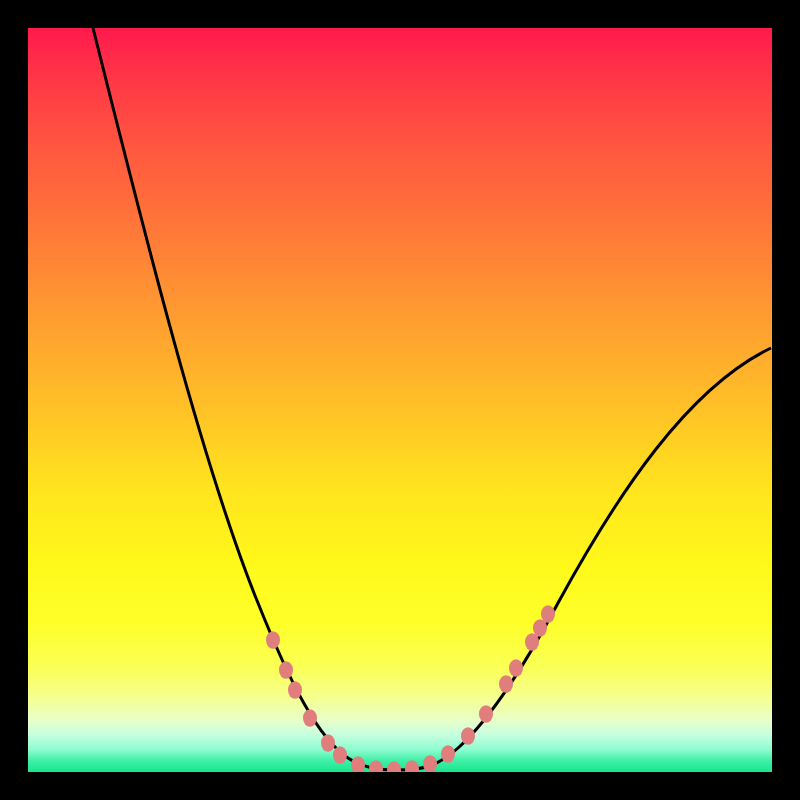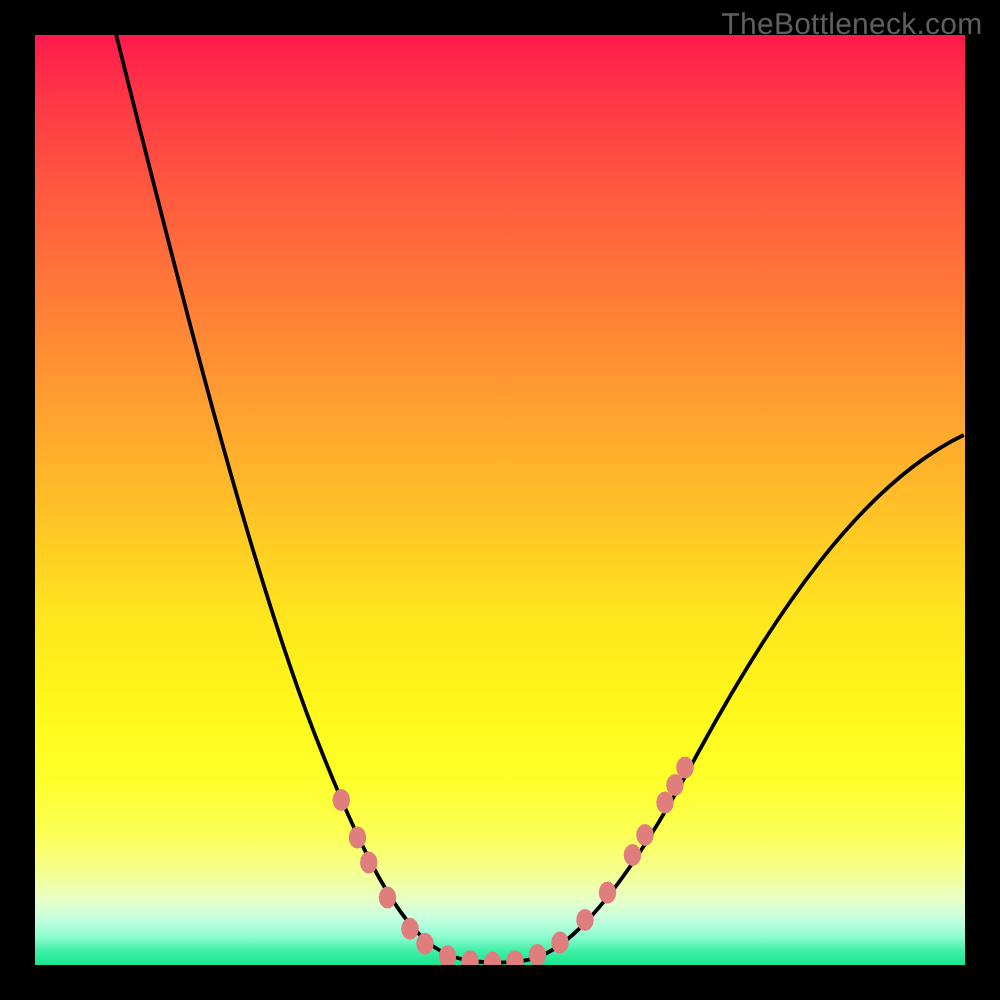--- a/index.html
+++ b/index.html
@@ -99,14 +99,13 @@
           <ellipse cx="458" cy="686" rx="7" ry="8.75" fill="#e07d7d"></ellipse>
           <ellipse cx="478" cy="656" rx="7" ry="8.75" fill="#e07d7d"></ellipse>
           <ellipse cx="488" cy="640" rx="7" ry="8.75" fill="#e07d7d"></ellipse>
           <ellipse cx="504" cy="614" rx="7" ry="8.75" fill="#e07d7d"></ellipse>
           <ellipse cx="512" cy="600" rx="7" ry="8.75" fill="#e07d7d"></ellipse>
           <ellipse cx="520" cy="586" rx="7" ry="8.75" fill="#e07d7d"></ellipse>
         </g>
     </svg>
   </div>
 
-  <div class="watermark">TheBottleneck.com</div>
 </div>
 
 </body></html>

